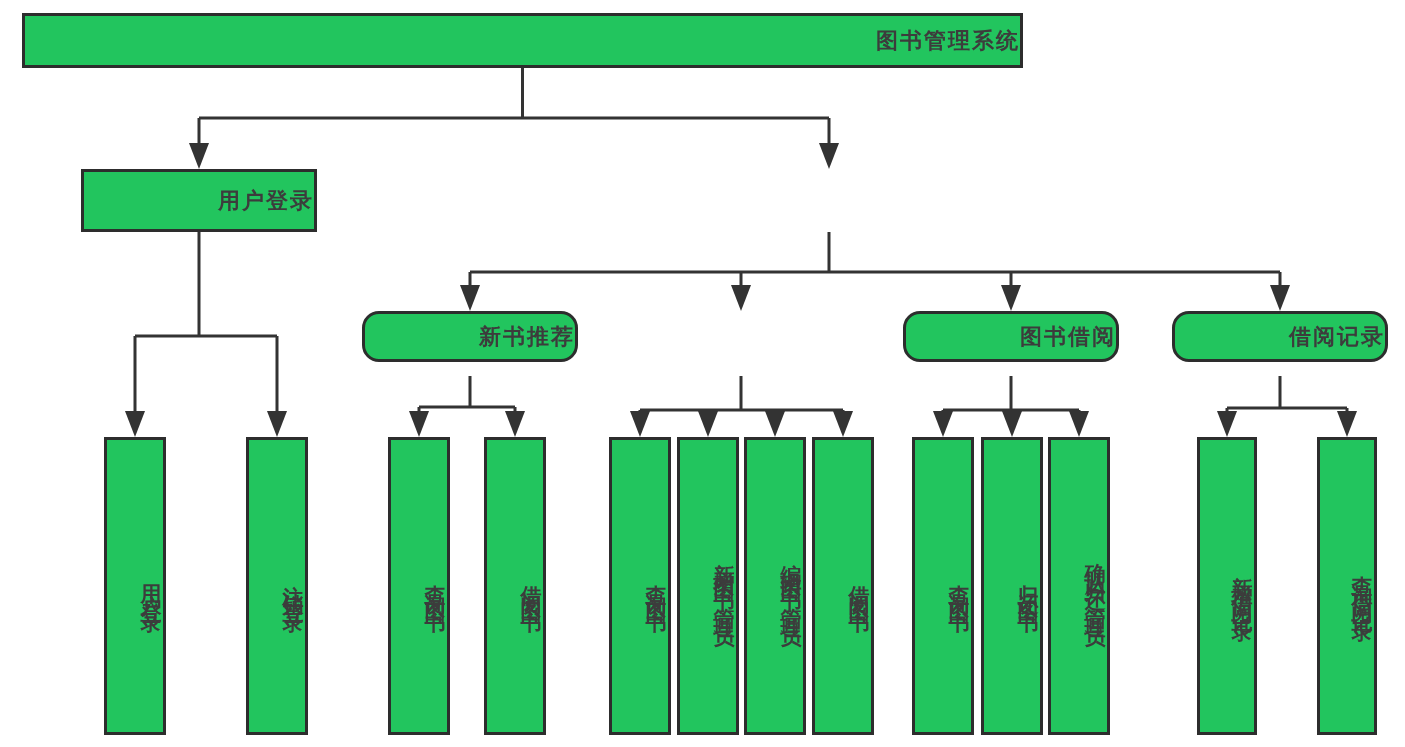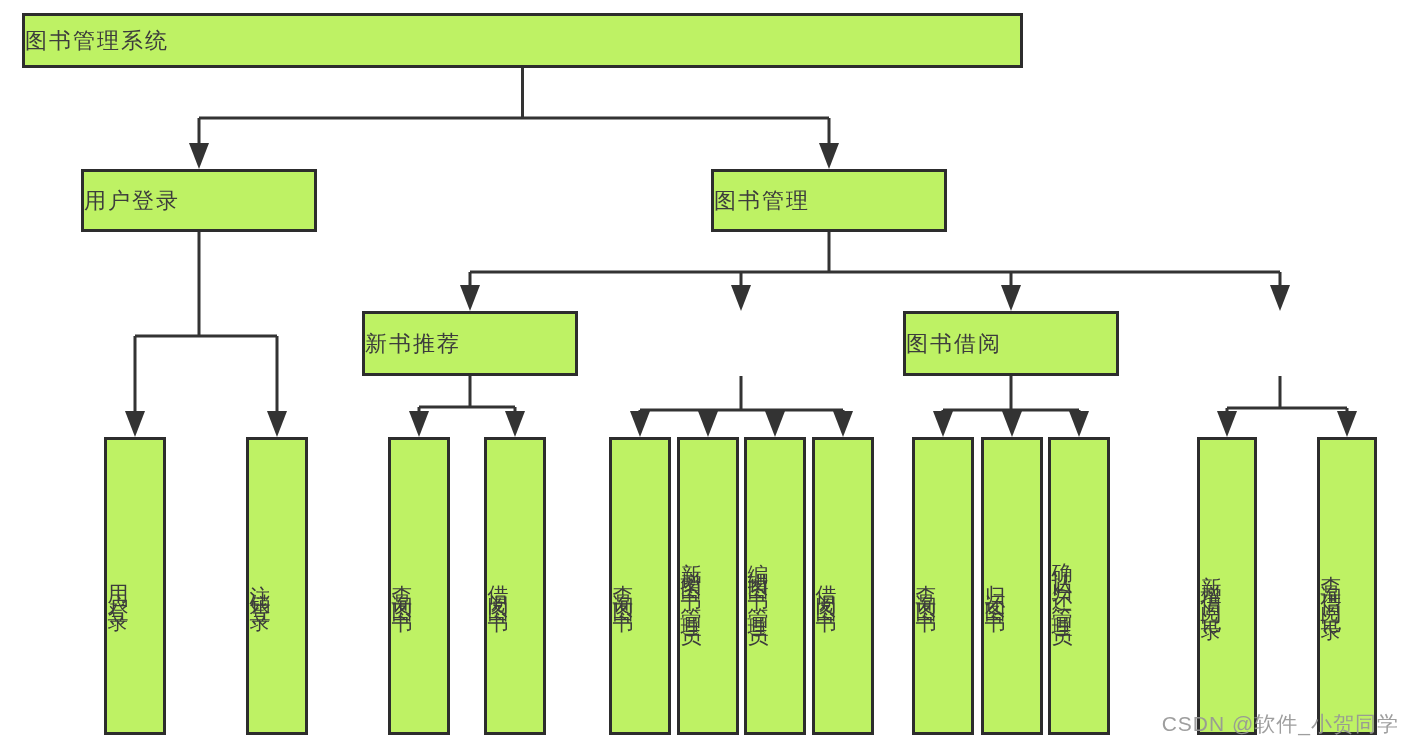--- a/index.html
+++ b/index.html
@@ -14,35 +14,36 @@
   .connectors {
     position: absolute;
     left: 0; top: 0;
     width: 1405px; height: 747px;
     z-index: 1;
   }
   .box {
     position: absolute;
     box-sizing: border-box;
     border: 3px solid #2d2d2d;
-    background: #bef264;
+    background: #22c55e;
     display: flex;
     align-items: center;
-    justify-content: flex-start;
+    justify-content: flex-end;
     color: #3c3c3c;
     z-index: 2;
+    font-weight: bold;
   }
   .hbox {
     font-size: 22px;
     letter-spacing: 2px;
     white-space: nowrap;
   }
   .root  { left: 22px;  top: 13px;  width: 1001px; height: 55px; }
   .lvl2  { top: 169px; width: 236px; height: 63px; }
-  .lvl3  { top: 311px; width: 216px; height: 65px; }
+  .lvl3  { top: 311px; width: 216px; height: 51px; border-radius: 17px; }
   .leaf  { top: 437px; width: 62px; height: 298px; }
   .leaf .vtext {
     writing-mode: vertical-rl;
     text-orientation: mixed;
     font-size: 21px;
     letter-spacing: 9px;
     line-height: 1.1;
     white-space: nowrap;
   }
   .watermark {
@@ -97,29 +98,29 @@
     <polygon points="1337,411 1357,411 1347,437" fill="#333333"></polygon>
   </svg>
 
   <div class="box hbox root">
     <span>图书管理系统</span>
   </div>
 
   <div class="box hbox lvl2" style="left:81px">
     <span>用户登录</span>
   </div>
-  <div class="box hbox lvl2" style="left:711px">
-    <span>图书管理</span>
-  </div>
 
   <div class="box hbox lvl3" style="left:362px">
     <span>新书推荐</span>
   </div>
   <div class="box hbox lvl3" style="left:903px">
     <span>图书借阅</span>
+  </div>
+  <div class="box hbox lvl3" style="left:1172px">
+    <span>借阅记录</span>
   </div>
 
   <div class="box leaf" style="left:104px">
     <span class="vtext">用户登录</span>
   </div>
   <div class="box leaf" style="left:246px">
     <span class="vtext">注销登录</span>
   </div>
   <div class="box leaf" style="left:388px">
     <span class="vtext">查询图书</span>
@@ -148,15 +149,14 @@
   <div class="box leaf" style="left:1048px">
     <span class="vtext">确认归还（管理员）</span>
   </div>
   <div class="box leaf" style="left:1197px;width:60px">
     <span class="vtext">新增借阅记录</span>
   </div>
   <div class="box leaf" style="left:1317px;width:60px">
     <span class="vtext">查询借阅记录</span>
   </div>
 
-  <div class="watermark">CSDN @软件_小贺同学</div>
 
 </div>
 
 </body></html>

